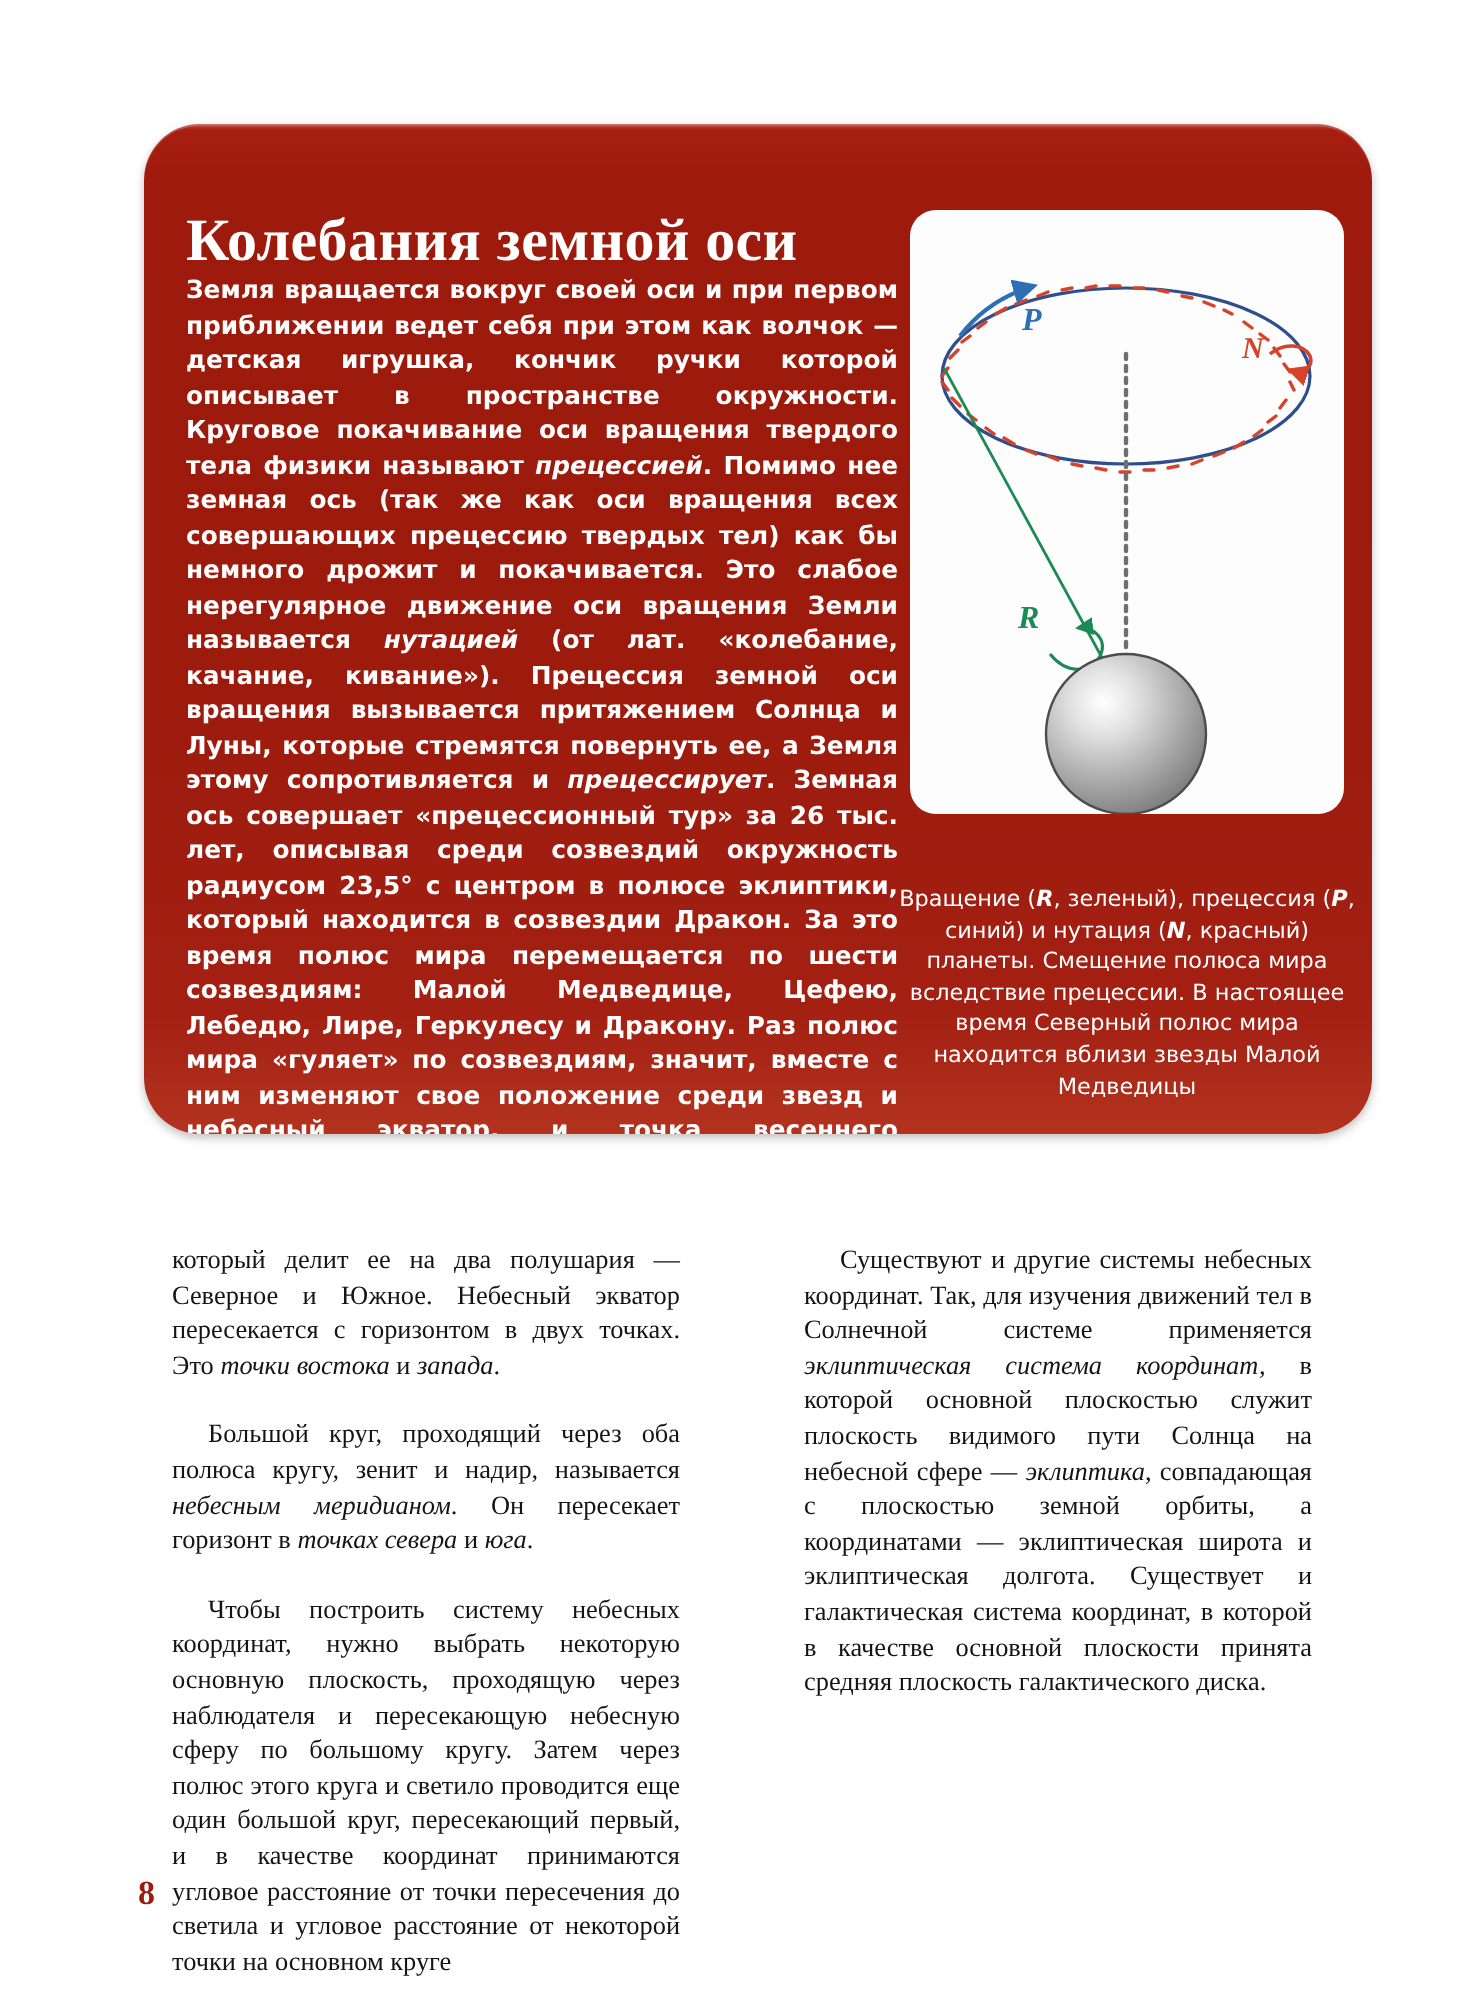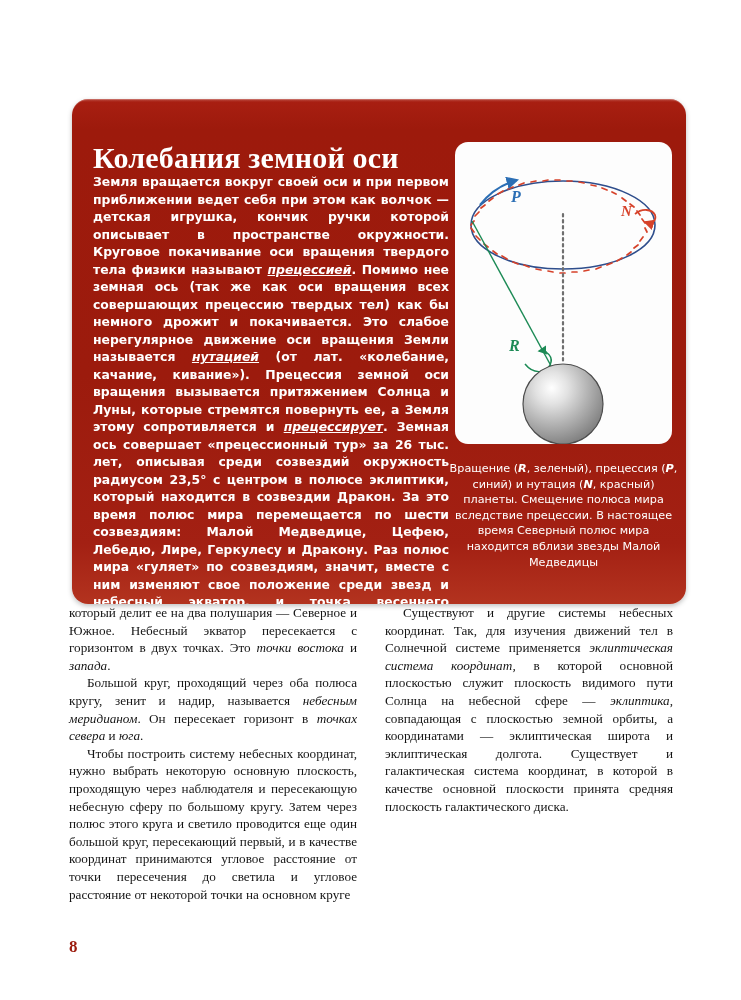--- a/index.html
+++ b/index.html
@@ -16,25 +16,24 @@
     color: #1a1a1a;
   }
 
   
   .feature-box {
     position: absolute;
     left: 72px;
     top: 62px;
     width: 614px;
     height: 505px;
-    border-radius: 16px;
+    border-radius: 28px;
     background: linear-gradient(180deg, #a91f12 0%, #9d1a0c 6%, #9c1b0d 55%, #a32013 88%, #b3331f 100%);
     box-shadow: 0 2px 5px rgba(0,0,0,0.25), inset 0 1px 0 rgba(255,255,255,0.18);
     overflow: hidden;
-    margin-top: 37px;
   }
   .feature-box::after {
     content: "";
     position: absolute;
     left: 0; right: 0; top: 0;
     height: 3px;
     background: linear-gradient(180deg, rgba(255,255,255,0.22), rgba(255,255,255,0));
     pointer-events: none;
   }
 
@@ -57,39 +56,39 @@
     top: 74px;
     width: 356px;
     font-family: "DejaVu Sans", "Liberation Sans", sans-serif;
     font-size: 12.4px;
     line-height: 17.5px;
     color: #ffffff;
     text-align: justify;
     text-justify: inter-word;
     font-weight: 600;
   }
-  .intro-text i { font-style: italic; text-decoration: underline; }
+  .intro-text i { font-style: italic; }
 
   
   .diagram-panel {
     position: absolute;
     left: 383px;
     top: 43px;
     width: 217px;
     height: 302px;
     background: #fdfdfd;
     border-radius: 13px;
     overflow: hidden;
   }
   .diagram-svg { display: block; width: 217px; height: 302px; }
 
   .diagram-caption {
     position: absolute;
     left: 376px;
-    top: 362px;
+    top: 380px;
     width: 231px;
     font-family: "DejaVu Sans", "Liberation Sans", sans-serif;
     font-size: 11.2px;
     line-height: 15.6px;
     color: #ffffff;
     text-align: center;
   }
   .diagram-caption i { font-style: italic; font-weight: bold; }
 
   
@@ -103,21 +102,21 @@
   }
   .col {
     width: 288px;
     font-family: "Liberation Serif", "DejaVu Serif", serif;
     font-size: 13.2px;
     line-height: 17.6px;
     text-align: justify;
     text-justify: inter-word;
     color: #141414;
   }
-  .col p { margin: 0; }
+  .col p { margin: 17px; }
   .col p.indent { text-indent: 18px; }
   .col i { font-style: italic; }
 
   
   .page-number {
     position: absolute;
     left: 69px;
     top: 937px;
     font-family: "Liberation Serif", "DejaVu Serif", serif;
     font-weight: bold;

